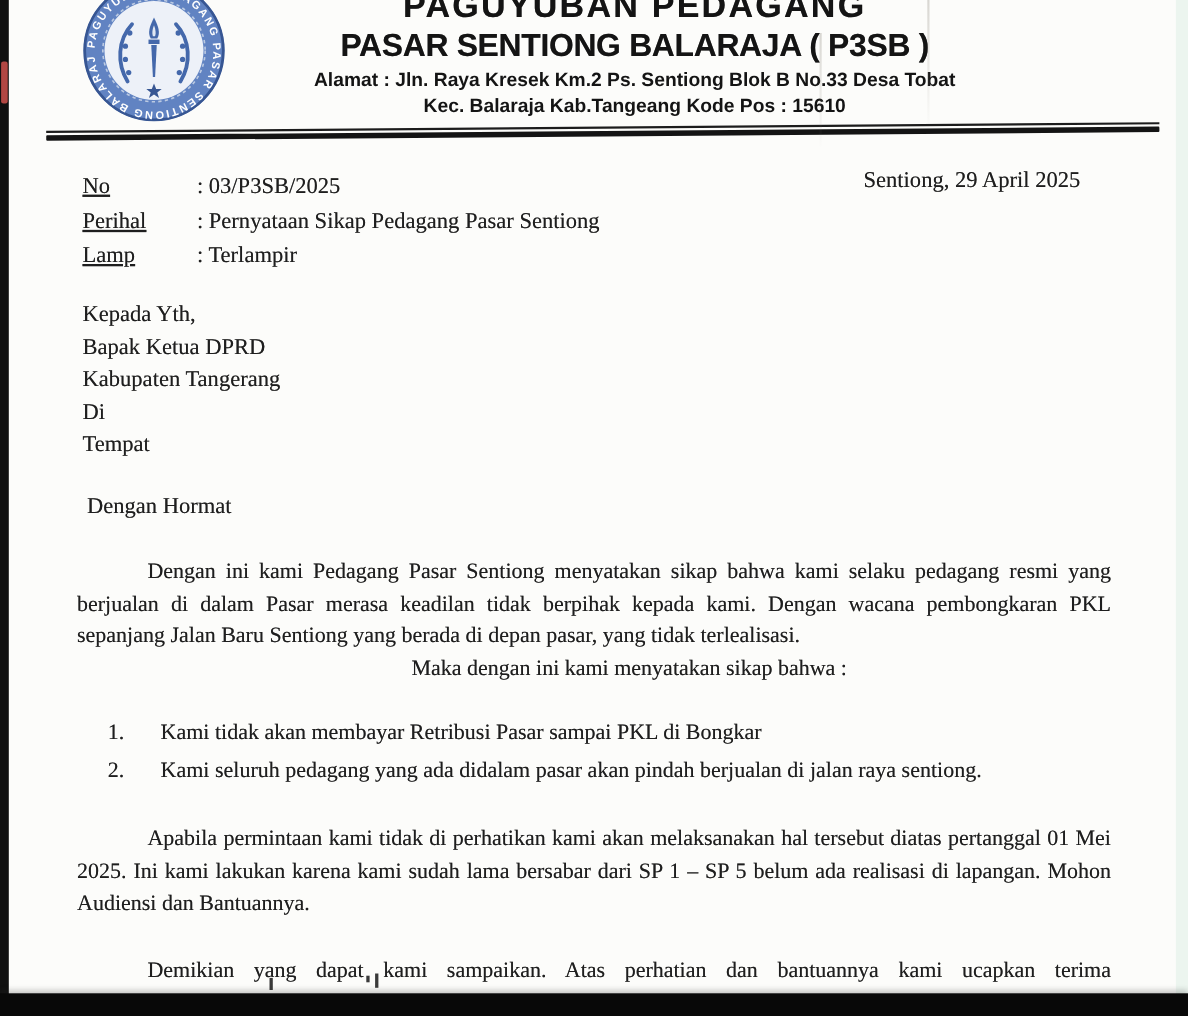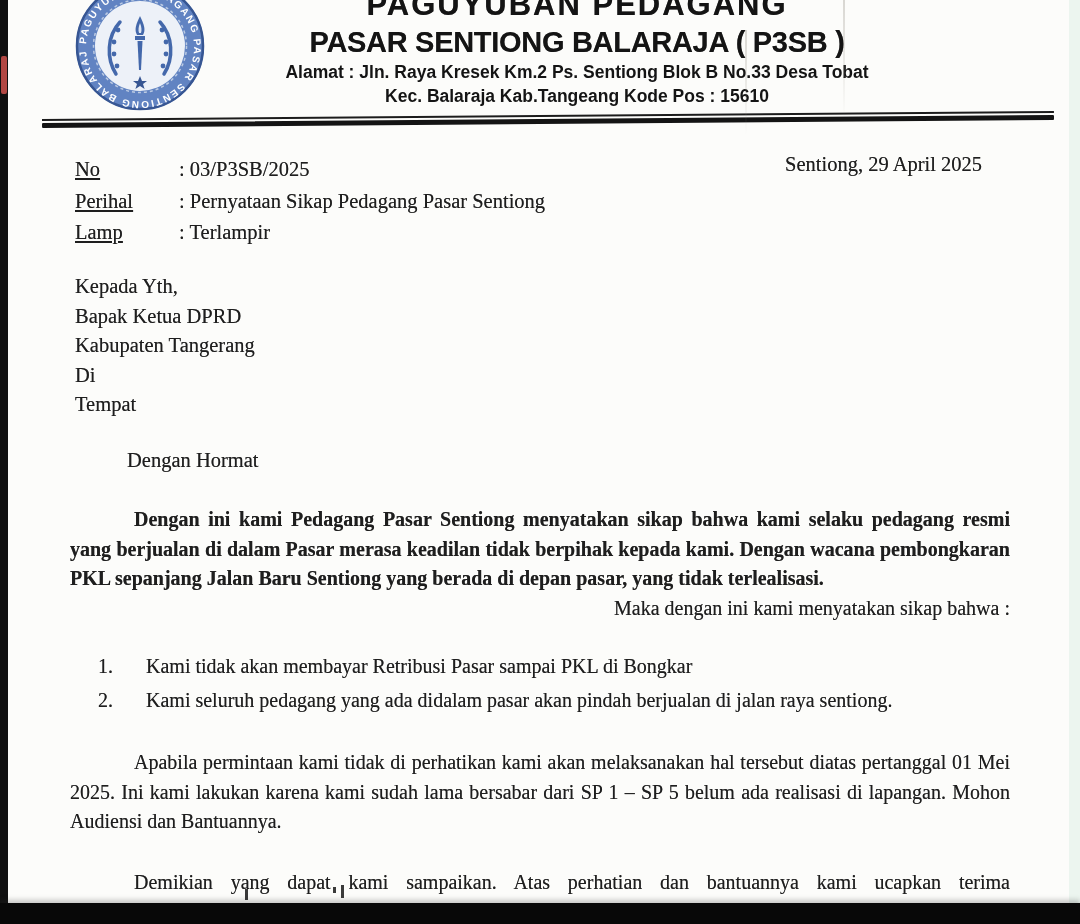--- a/index.html
+++ b/index.html
@@ -39,27 +39,27 @@
         border-top:2.5px solid #1c1c1c;}
   .rule .thick{height:5px;background:#141414;margin-top:1.5px;border-radius:1px;}
 
   
   .meta{position:absolute;left:75px;top:154px;font-size:20.5px;line-height:31.5px;}
   .mlabel{display:inline-block;width:104px;text-decoration:underline;}
   .date{position:absolute;left:748px;top:153px;font-size:20.5px;margin-left:37px;}
 
   
   .recipient{position:absolute;left:75px;top:272px;font-size:20.5px;line-height:29.6px;}
-  .salutation{position:absolute;left:79px;top:449px;font-size:20.5px;margin-left:48px;}
+  .salutation{position:absolute;left:79px;top:449px;font-size:20.5px;}
 
   
   .body{position:absolute;left:70px;right:70px;top:505px;font-size:20px;line-height:29.6px;}
   .p{margin:0;text-align:justify;}
-  .p1{text-indent:64px;font-weight:bold;}
-  .p1b{text-indent:64px;text-align:right;}
+  .p1{text-indent:64px;}
+  .p1b{text-indent:64px;text-align:center;}
   .list{margin:29px 0 0 0;padding-left:28px;}
   .li{display:flex;margin-bottom:4.5px;}
   .li .num{flex:none;width:36px;margin-right:12px;}
   .p2{margin-top:32px;text-indent:64px;}
   .p3{margin-top:31px;text-indent:64px;text-align:justify;text-align-last:justify;}
 </style>
 </head>
 <body>
 
 <div class="page">

